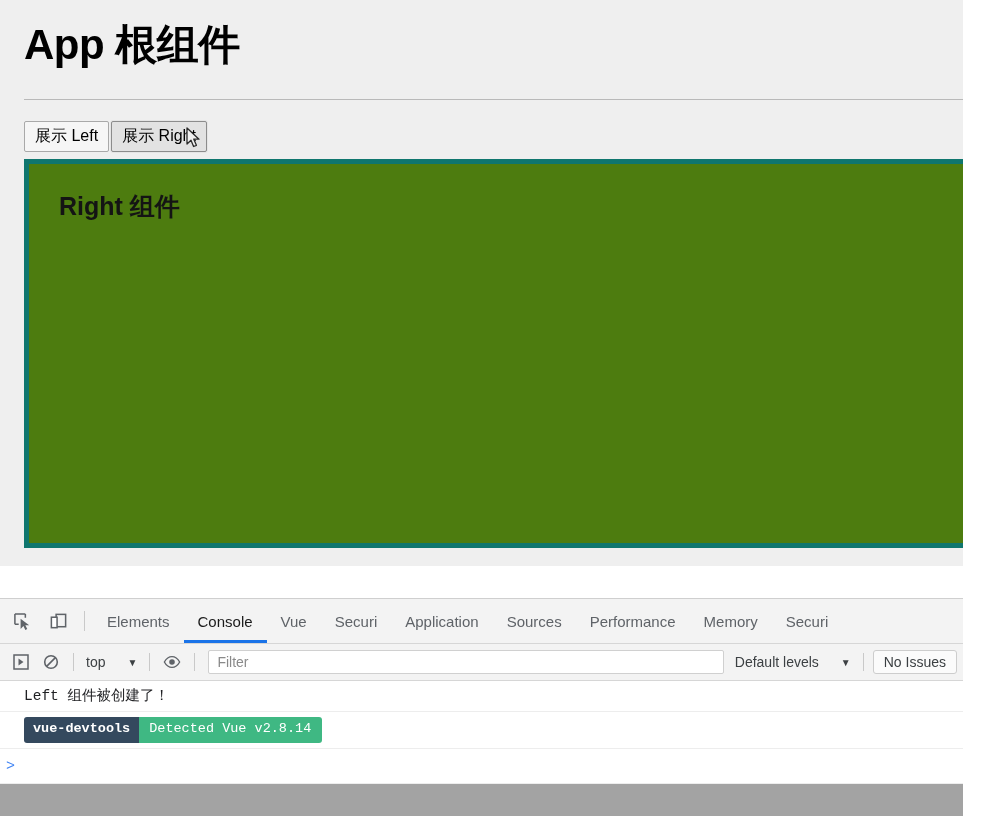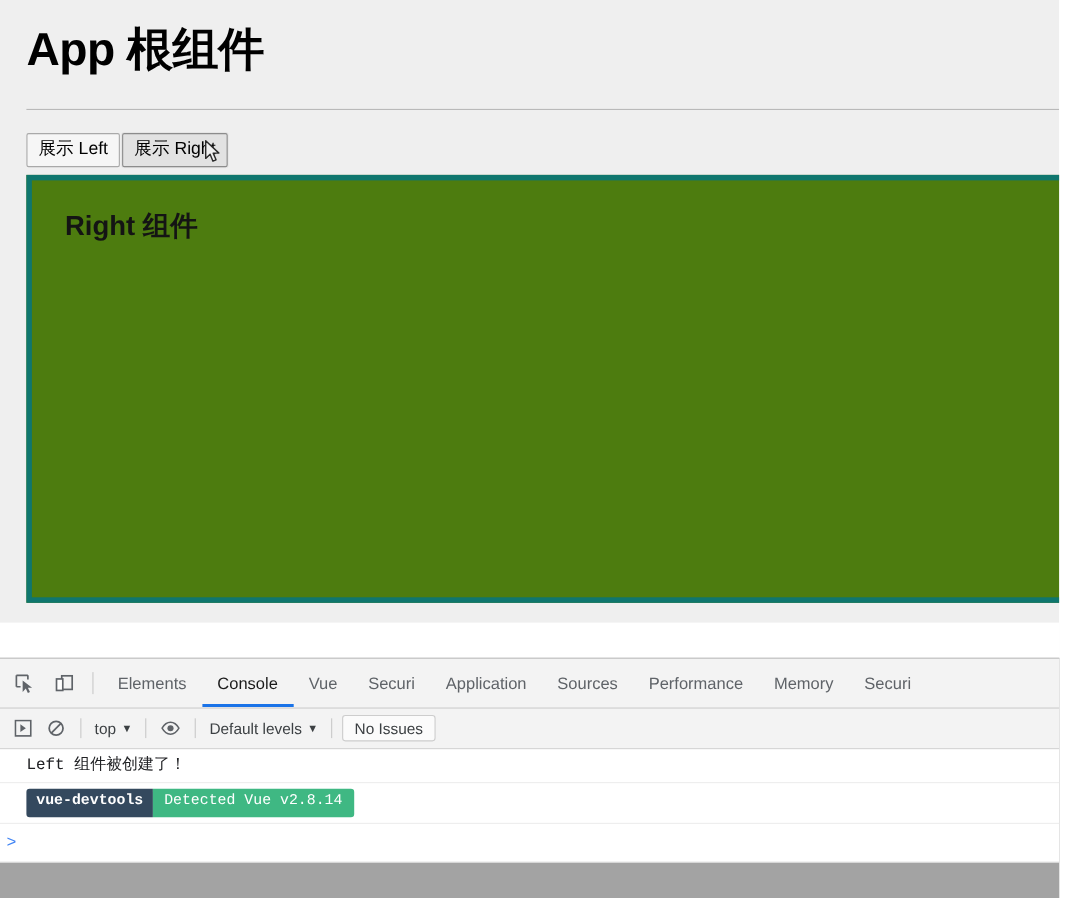--- a/index.html
+++ b/index.html
@@ -198,21 +198,21 @@
     height: 18px;
     background: #c9c9c9;
     margin: 0 7px;
   }
 
   .tb-select {
     font-size: 14px;
     color: #3c4043;
     display: flex;
     align-items: center;
-    gap: 5px;
+    gap: 22px;
     padding: 2px 5px;
     cursor: default;
     white-space: nowrap;
   }
 
   #filter-input {
     flex: 1;
     height: 24px;
     margin: 0 6px;
     border: 1px solid #d0d0d0;
@@ -371,20 +371,21 @@
 
     <div class="tb-icon">
       <svg width="18" height="18" viewBox="0 0 20 20">
         <path d="M1.5,10 C4,5.5 7,4 10,4 C13,4 16,5.5 18.5,10 C16,14.5 13,16 10,16 C7,16 4,14.5 1.5,10 Z" fill="none" stroke="#5f6368" stroke-width="1.5"></path>
         <circle cx="10" cy="10" r="3.1" fill="#5f6368"></circle>
       </svg>
     </div>
 
     <div class="tb-sep"></div>
 
+    <input id="filter-input" type="text" placeholder="Filter" style="">
 
     <div class="tb-select">
       <span>Default levels</span>
       <span style="font-size:10px;">▼</span>
     </div>
 
     <div class="tb-sep"></div>
 
     <button class="tb-btn">No Issues</button>
   </div>

